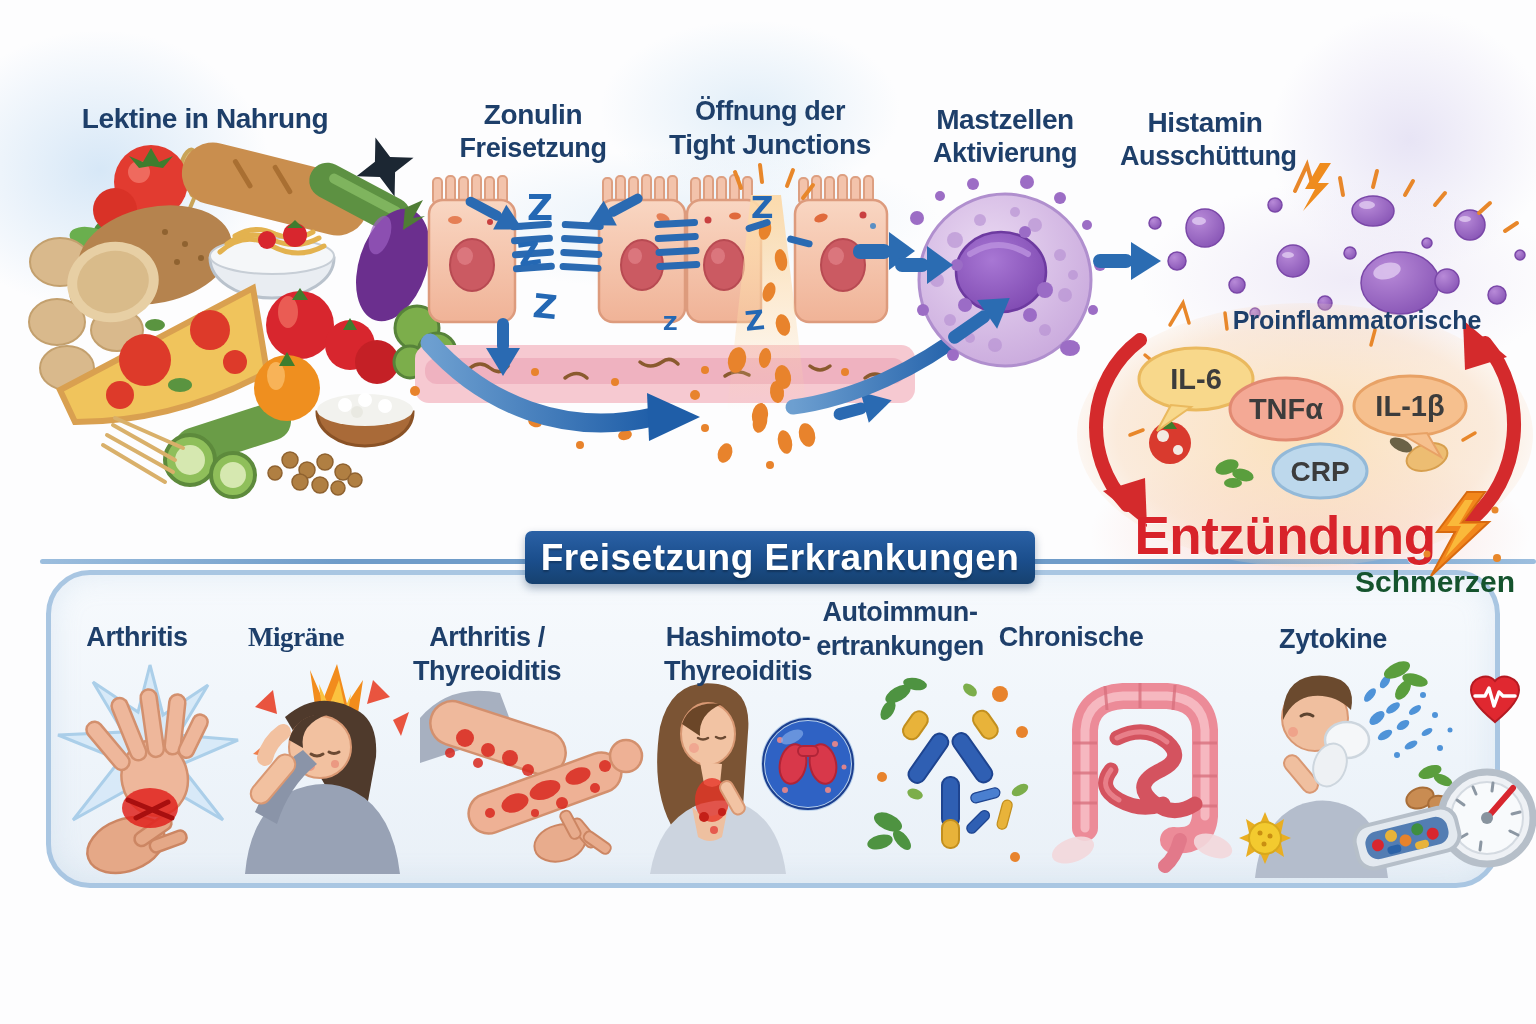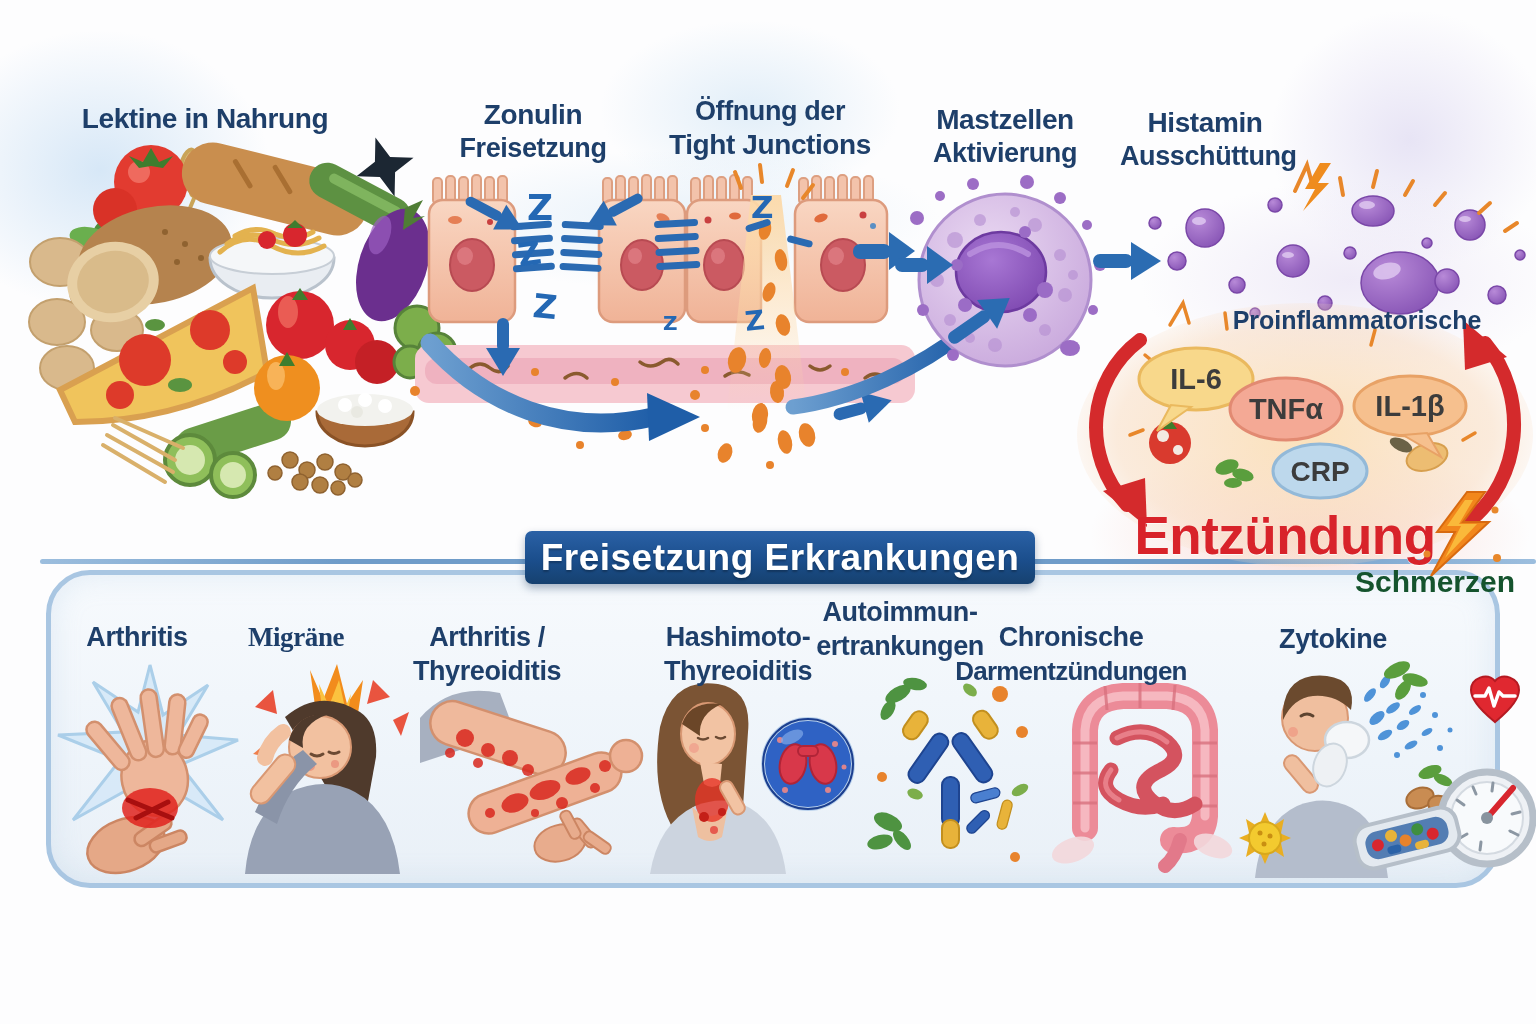--- a/index.html
+++ b/index.html
@@ -627,21 +627,20 @@
 <div class="disease-label" style="left:623px;top:620px;width:230px;">
   <span>Hashimoto-</span><br>
   <span>Thyreoiditis</span>
 </div>
 <div class="disease-label" style="left:785px;top:595px;width:230px;">
   <span>Autoimmun-</span><br>
   <span>ertrankungen</span>
 </div>
 <div class="disease-label" style="left:941px;top:620px;width:260px;">
   <span>Chronische</span><br>
-  <span style="font-size:26px;letter-spacing:-0.8px;">Darmentzündungen</span>
 </div>
 <div class="disease-label" style="left:1253px;top:622px;width:160px;">
   <span>Zytokine</span>
 </div>
 
 <svg style="left:58px;top:660px;z-index:2;" width="185" height="210" viewBox="0 0 185 210">
   <polygon fill="#d6e9f8" stroke="#a4cbe8" stroke-width="3" opacity=".9" points="92,5 105,55 150,25 120,75 180,80 122,105 165,160 105,125 95,190 78,125 15,160 62,100 0,75 65,72 35,22 80,52"></polygon>
   <g transform="rotate(-12 95 110)">
     <ellipse cx="95" cy="118" rx="33" ry="38" fill="#eeb79b" stroke="#d3906e" stroke-width="2.5"></ellipse>
     <rect x="48" y="48" width="16" height="58" rx="8" fill="#eeb79b" stroke="#d3906e" stroke-width="2.5" transform="rotate(-28 56 77)"></rect>

